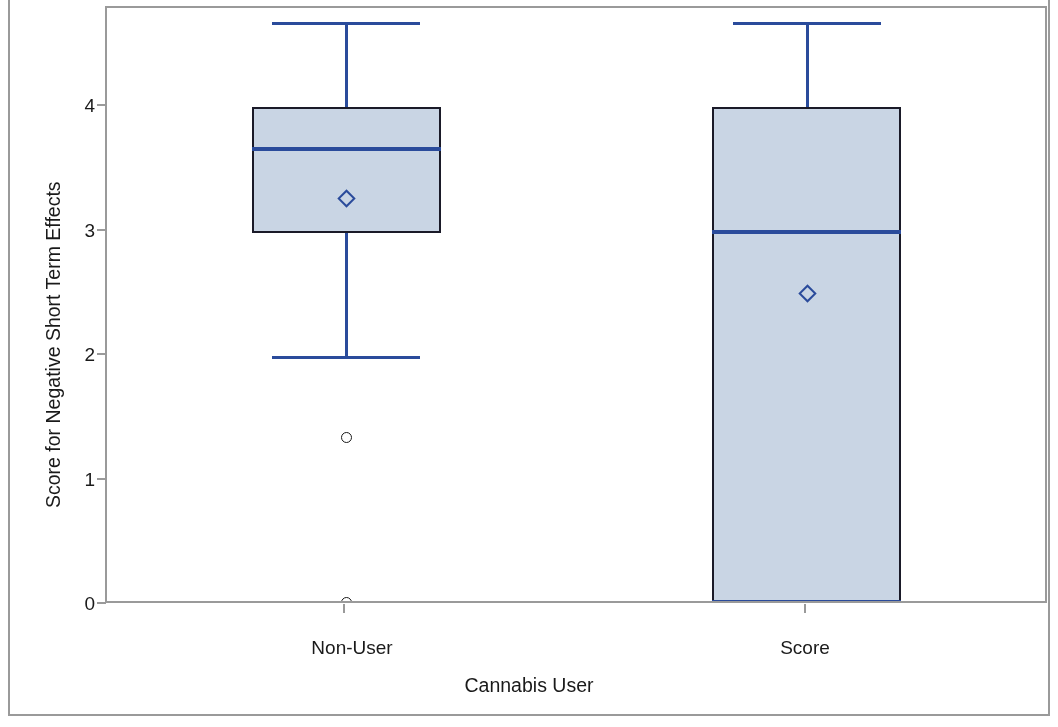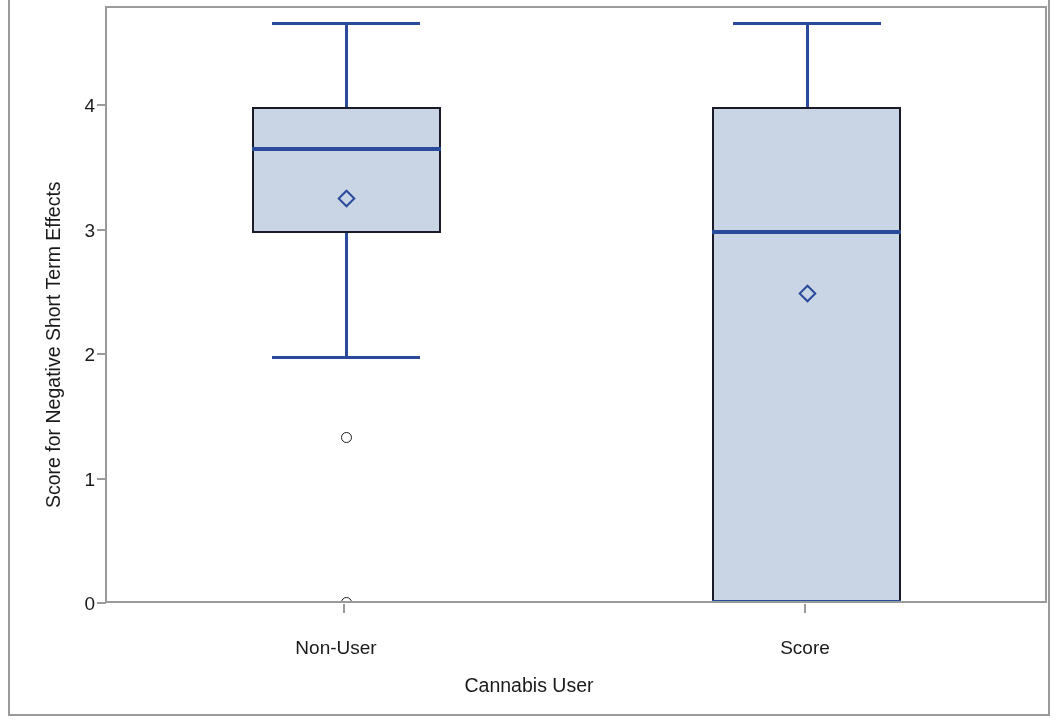--- a/index.html
+++ b/index.html
@@ -190,18 +190,18 @@
       <div class="whisker-cap" style="left:605px; top:592px; width:189px; height:4px;"></div>
 
       <div class="mean-diamond" style="left:694px; top:279px;"></div>
     </div>
 
   </div>
 
   <div class="x-tick-mark" style="left:343px; top:604px;"></div>
   <div class="x-tick-mark" style="left:804px; top:604px;"></div>
 
-  <div class="x-tick-label" style="left:236px; width:200px; top:638px;">Non-User</div>
+  <div class="x-tick-label" style="left:252px; width:200px; top:638px;">Non-User</div>
   <div class="x-tick-label" style="left:705px; width:200px; top:638px;">Score</div>
 
   <div id="x-axis-title">Cannabis User</div>
 
 </div>
 
 </body></html>

